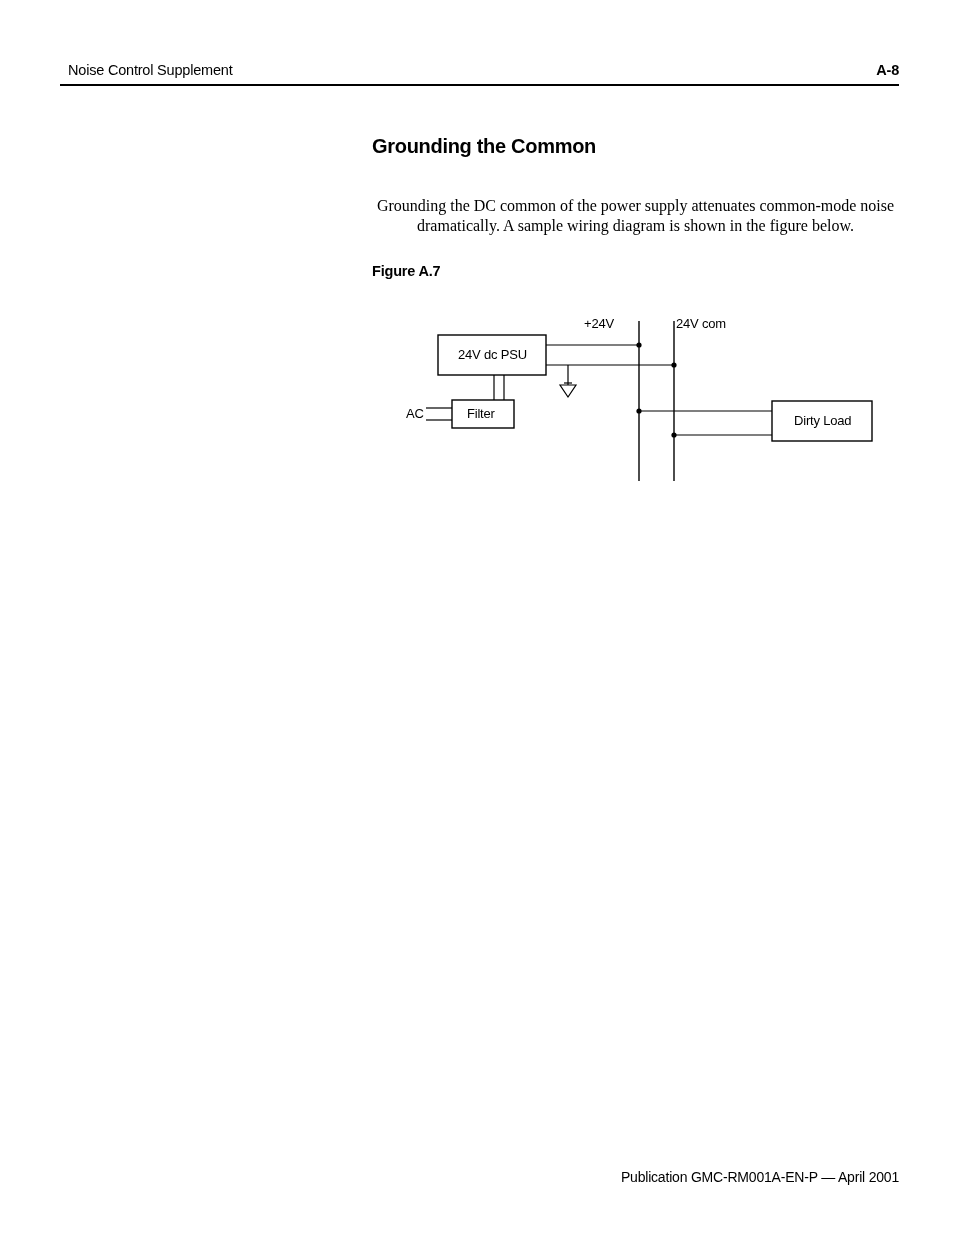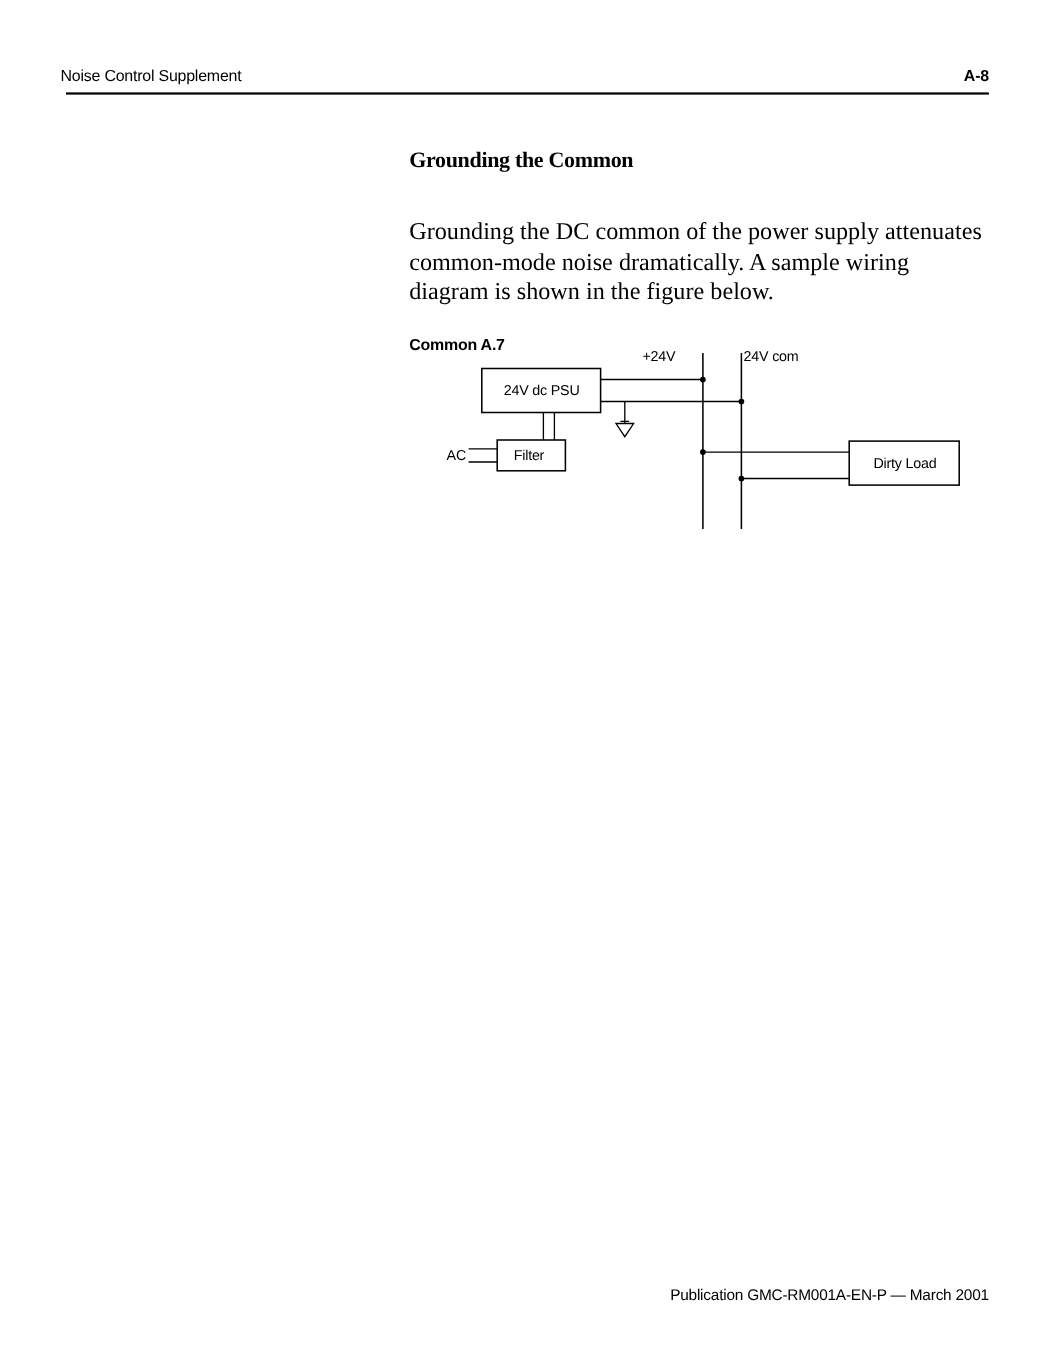--- a/index.html
+++ b/index.html
@@ -14,21 +14,21 @@
     position: relative;
   }
   .page {
     position: relative;
     width: 954px;
     height: 1235px;
   }
   .header {
     position: absolute;
     top: 62px;
-    left: 55px;
+    left: 68px;
     right: 55px;
     display: flex;
     justify-content: space-between;
     align-items: baseline;
     font-family: Arial, Helvetica, sans-serif;
     font-size: 14.5px;
     letter-spacing: -0.2px;
   }
   .header-rule {
     position: absolute;
@@ -40,31 +40,32 @@
   .page-number {
     font-weight: 700;
   }
   .content {
     position: absolute;
     top: 135px;
     left: 372px;
     right: 55px;
   }
   .section-heading {
-    font-family: Liberation Serif, serif;
+    font-family: Liberation Sans, sans-serif;
     font-weight: 700;
     font-size: 20px;
     letter-spacing: -0.3px;
     margin-bottom: 38px;
   }
   .body-text {
     font-family: Garamond, "Times New Roman", serif;
-    font-size: 22px;
+    font-size: 16px;
     line-height: 1.25;
     margin-bottom: 26px;
+    text-align: center;
   }
   .figure-caption {
     font-family: Arial, Helvetica, sans-serif;
     font-weight: 700;
     font-size: 14.5px;
     line-height: 1.25;
     letter-spacing: -0.2px;
   }
   .diagram-wrap {
     position: absolute;
@@ -96,21 +97,21 @@
   <div class="header">
     <span>Noise Control Supplement</span>
     <span class="page-number">A-8</span>
   </div>
   <div class="header-rule"></div>
 
   <div class="content">
     <div class="section-heading">Grounding the Common</div>
     <div class="body-text">Grounding the DC common of the power supply attenuates common-mode noise dramatically. A sample wiring diagram is shown in the figure below.</div>
     <div class="figure-caption">
-      <div>Common A.7</div>
+      <div>Figure A.7</div>
     </div>
   </div>
 
   <div class="diagram-wrap">
     <svg viewBox="0 0 520 170" width="520" height="170">
 
       <text x="200" y="15">+24V</text>
       <text x="292" y="15">24V com</text>
 
       <rect x="54" y="22" width="108" height="40" fill="none" stroke="#000" stroke-width="1.4"></rect>
@@ -144,14 +145,14 @@
       <text x="410" y="112">Dirty Load</text>
 
       <line x1="255" y1="98" x2="388" y2="98" stroke="#000" stroke-width="1.2"></line>
       <circle cx="255" cy="98" r="2.6" fill="#000"></circle>
 
       <line x1="290" y1="122" x2="388" y2="122" stroke="#000" stroke-width="1.2"></line>
       <circle cx="290" cy="122" r="2.6" fill="#000"></circle>
     </svg>
   </div>
 
-  <div class="footer">Publication GMC-RM001A-EN-P — March 2001</div>
+  <div class="footer">Publication GMC-RM001A-EN-P — April 2001</div>
 </div>
 
 </body></html>

